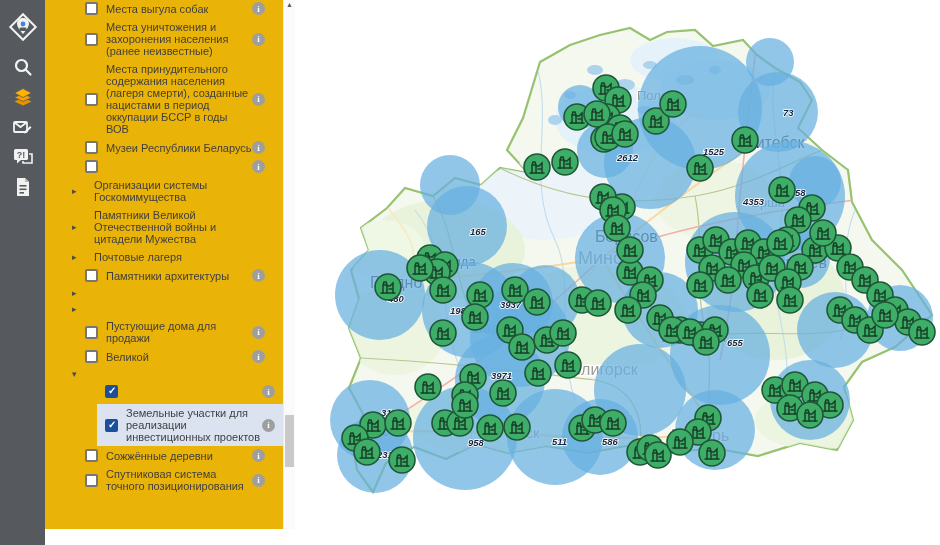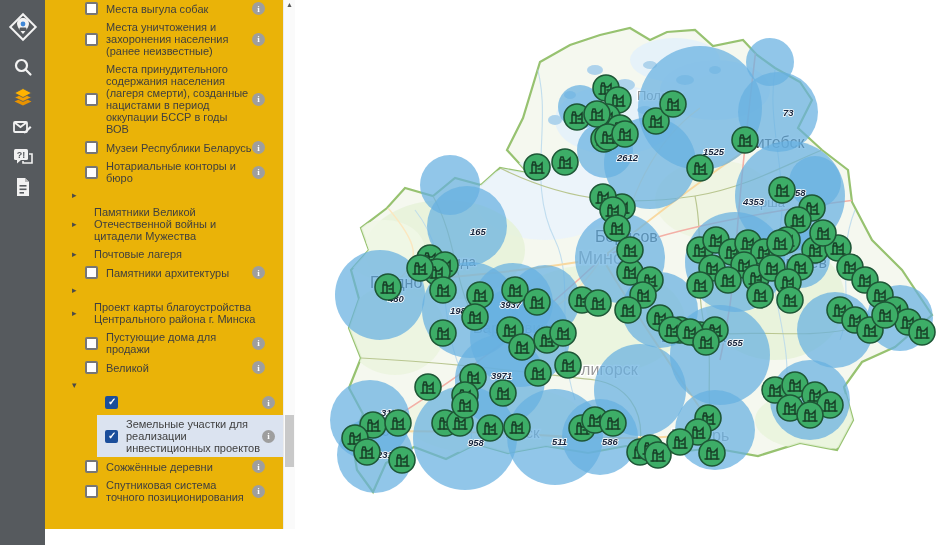--- a/index.html
+++ b/index.html
@@ -98,45 +98,44 @@
           <span class="lbl">Места принудительного содержания населения (лагеря смерти), созданные нацистами в период оккупации БССР в годы ВОВ</span>
           <span class="info">i</span>
         </div>
         <div class="row">
           <span class="cb"></span>
           <span class="lbl">Музеи Республики Беларусь</span>
           <span class="info">i</span>
         </div>
         <div class="row">
           <span class="cb"></span>
-          <span class="lbl">Нотариальные конторы и бюро</span>
           <span class="info">i</span>
         </div>
         <div class="row expand">
           <span class="arr">▸</span>
+          <span class="lbl">Организации системы Госкомимущества</span>
         </div>
         <div class="row expand">
           <span class="arr">▸</span>
           <span class="lbl">Памятники Великой Отечественной войны и цитадели Мужества</span>
         </div>
         <div class="row expand">
           <span class="arr">▸</span>
           <span class="lbl">Почтовые лагеря</span>
         </div>
         <div class="row">
           <span class="cb"></span>
           <span class="lbl">Памятники архитектуры</span>
           <span class="info">i</span>
         </div>
         <div class="row expand">
           <span class="arr">▸</span>
         </div>
         <div class="row expand">
           <span class="arr">▸</span>
-          <span class="lbl">Проект карты благоустройства Центрального района г. Минска</span>
         </div>
         <div class="row">
           <span class="cb"></span>
           <span class="lbl">Пустующие дома для продажи</span>
           <span class="info">i</span>
         </div>
         <div class="row">
           <span class="cb"></span>
           <span class="lbl">Великой</span>
           <span class="info">i</span>

